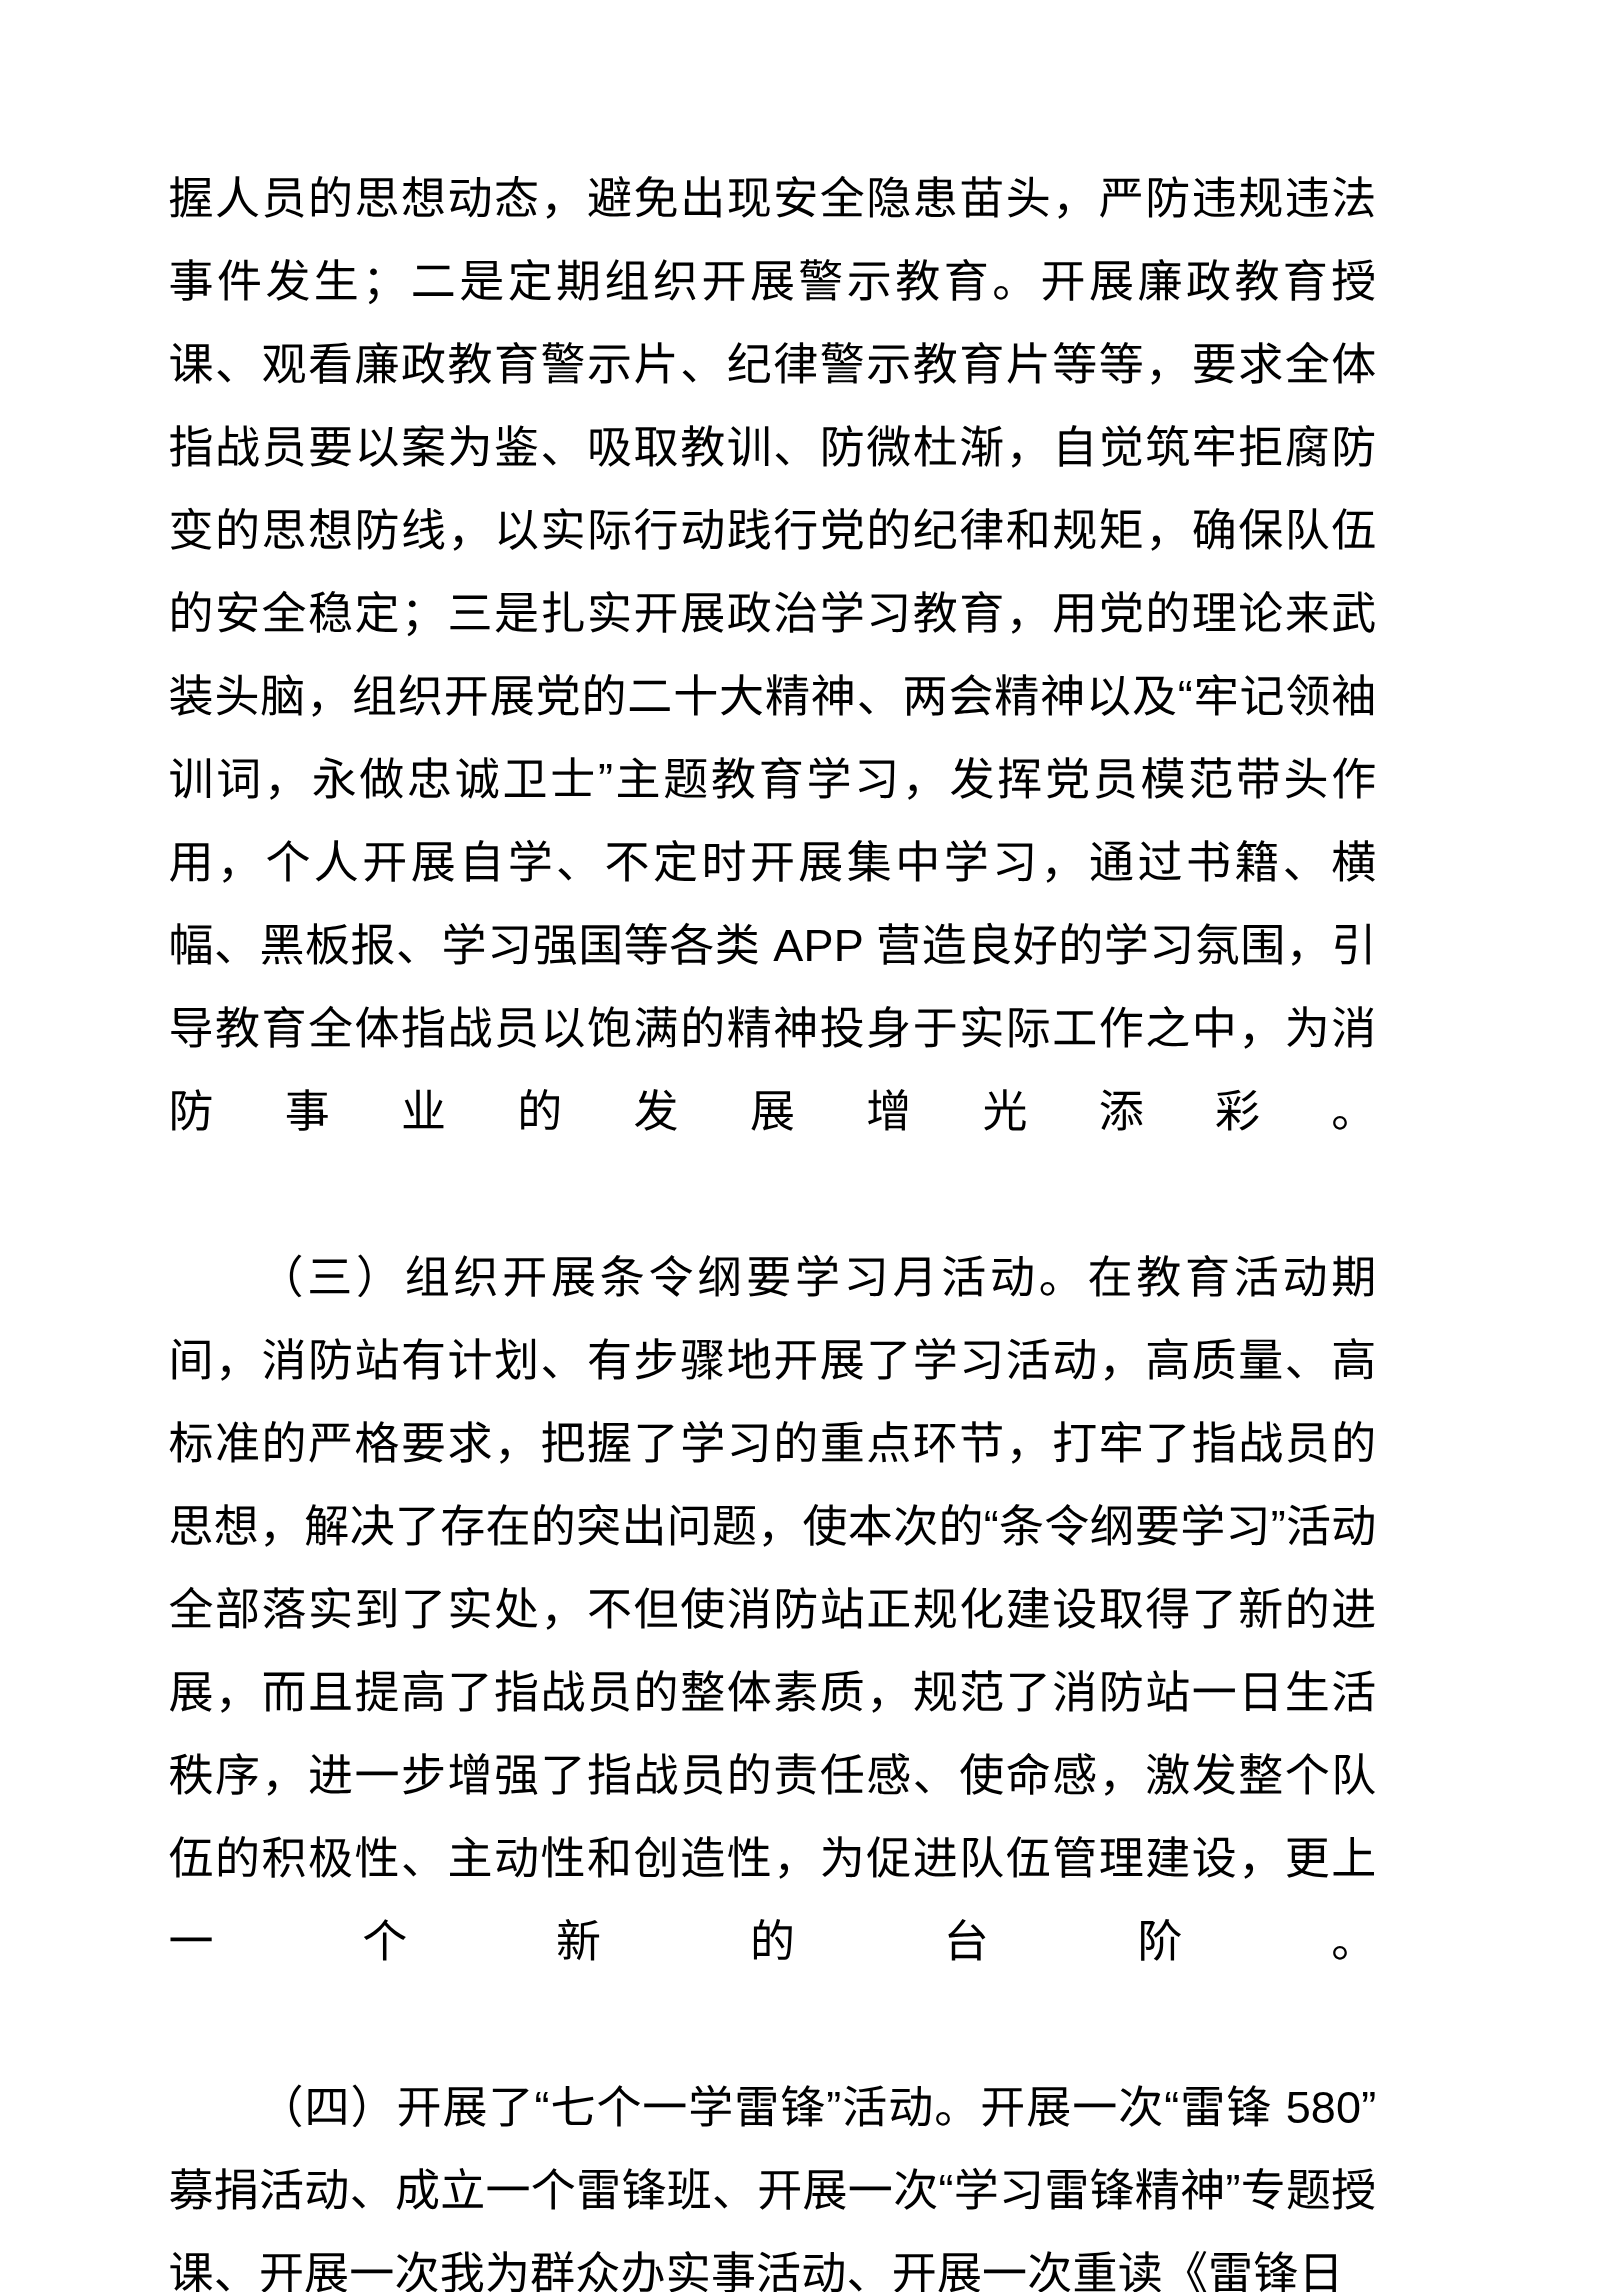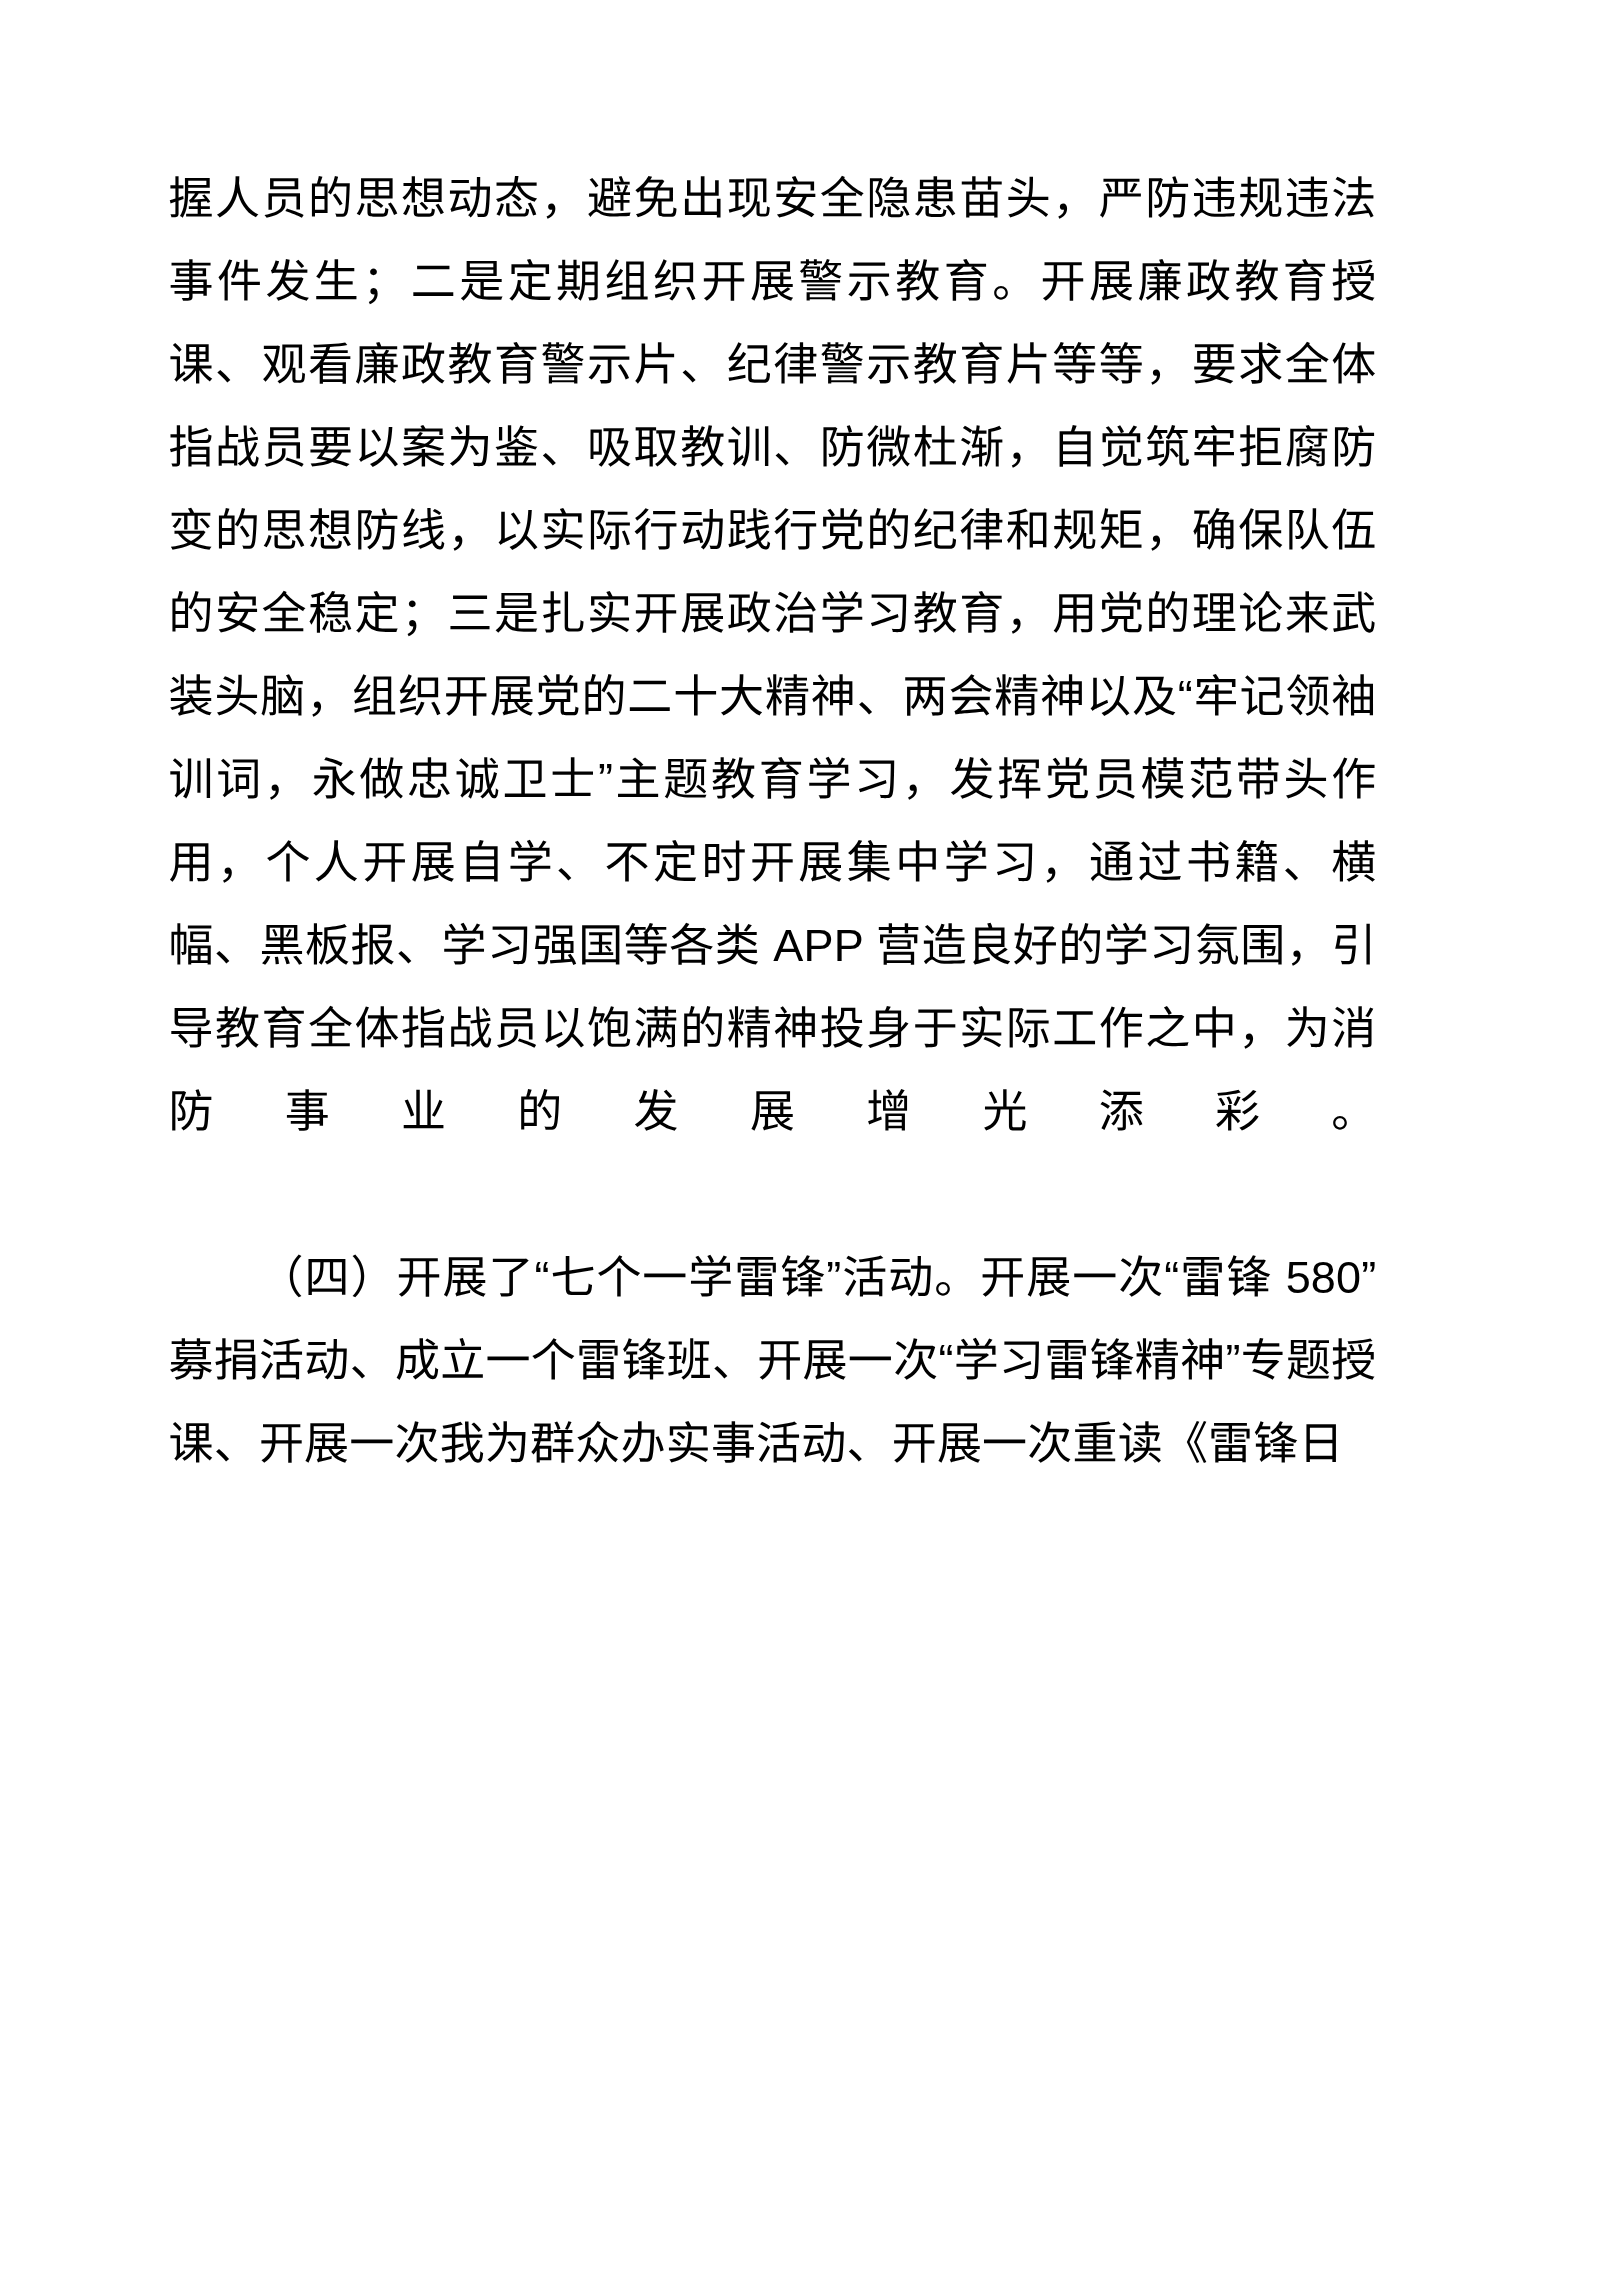--- a/index.html
+++ b/index.html
@@ -59,18 +59,19 @@
   }
 </style>
 </head>
 <body>
 
 <div class="page">
   <div class="page-body">
 
     <p class="para">握人员的思想动态，避免出现安全隐患苗头，严防违规违法事件发生；二是定期组织开展警示教育。开展廉政教育授课、观看廉政教育警示片、纪律警示教育片等等，要求全体指战员要以案为鉴、吸取教训、防微杜渐，自觉筑牢拒腐防变的思想防线，以实际行动践行党的纪律和规矩，确保队伍的安全稳定；三是扎实开展政治学习教育，用党的理论来武装头脑，组织开展党的二十大精神、两会精神以及“牢记领袖训词，永做忠诚卫士”主题教育学习，发挥党员模范带头作用，个人开展自学、不定时开展集中学习，通过书籍、横幅、黑板报、学习强国等各类 APP 营造良好的学习氛围，引导教育全体指战员以饱满的精神投身于实际工作之中，为消防事业的发展增光添彩。</p>
 
+    <p class="para indent">（三）组织开展条令纲要学习月活动。在教育活动期间，消防站有计划、有步骤地开展了学习活动，高质量、高标准的严格要求，把握了学习的重点环节，打牢了指战员的思想，解决了存在的突出问题，使本次的“条令纲要学习”活动全部落实到了实处，不但使消防站正规化建设取得了新的进展，而且提高了指战员的整体素质，规范了消防站一日生活秩序，进一步增强了指战员的责任感、使命感，激发整个队伍的积极性、主动性和创造性，为促进队伍管理建设，更上一个新的台阶。</p>
 
     <p class="para indent nostretch">（四）开展了“七个一学雷锋”活动。开展一次“雷锋 580”募捐活动、成立一个雷锋班、开展一次“学习雷锋精神”专题授课、开展一次我为群众办实事活动、开展一次重读《雷锋日</p>
 
   </div>
 </div>
 
 
 </body></html>

